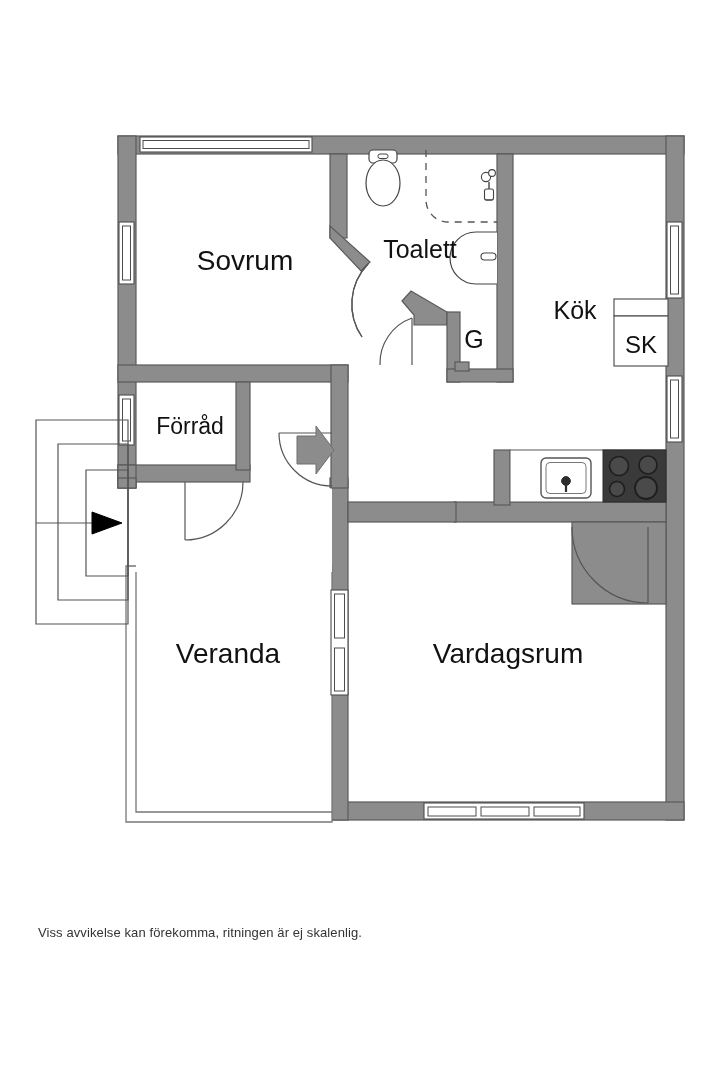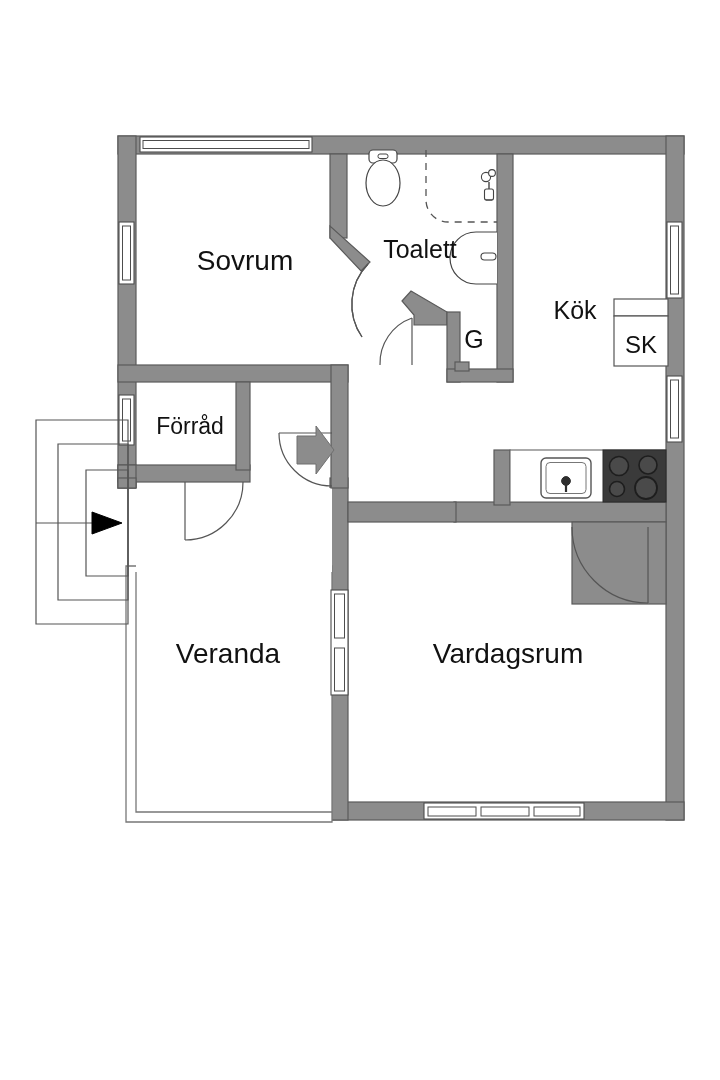--- a/index.html
+++ b/index.html
@@ -242,14 +242,15 @@
     <text class="room-label medium" x="575" y="312">Kök</text>
     <text class="room-label medium" x="474" y="341">G</text>
     <text class="room-label small" x="190" y="428">Förråd</text>
     <text class="room-label large" x="228" y="656">Veranda</text>
     <text class="room-label large" x="508" y="656">Vardagsrum</text>
     <text class="room-label" style="font-size:24px" x="641" y="347">SK</text>
   </g>
 
 </svg>
 
+<div class="footer-note">Viss avvikelse kan förekomma, ritningen är ej skalenlig.</div>
 
 </div>
 
 </body></html>

